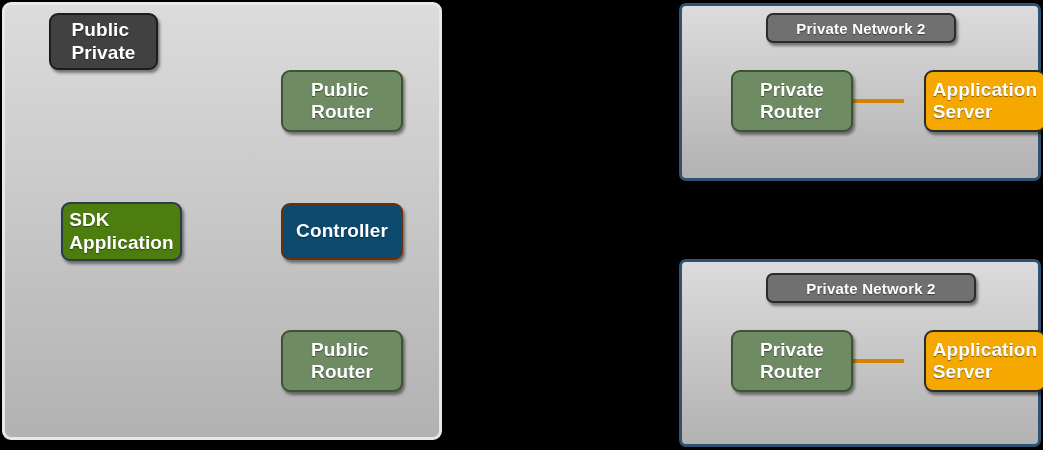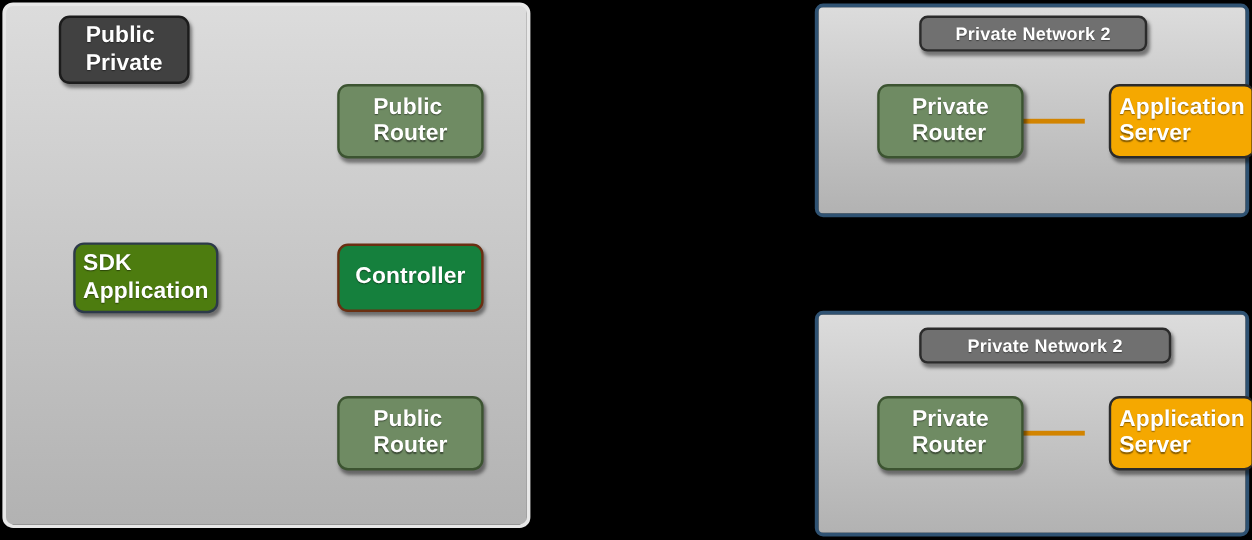--- a/index.html
+++ b/index.html
@@ -33,21 +33,21 @@
     box-shadow: 2px 3px 3px rgba(0,0,0,0.45);
     text-shadow: 0 1px 1px rgba(0,0,0,0.45);
     z-index: 5;
     margin-left: 31px;
   }
   .node span { display: block; padding: 0 4px; }
 
   
   .n-dark   { background: #414141; border-color: #1c1c1c; }
   .n-green  { background: #6f8b63; border-color: #3c5431; }
-  .n-brown  { background: #15803d; border-color: #6a2f12; }
+  .n-brown  { background: #0c4a6e; border-color: #6a2f12; }
   .n-slate  { background: #4d7c0f; border-color: #2d3a49; }
   .n-amber  { background: #f5a800; border-color: #2b2b2b; }
 
   
   .panel {
     position: absolute;
     box-sizing: border-box;
     border-style: solid;
     border-radius: 7px;
     background: linear-gradient(180deg, #dcdcdc 0%, #c9c9c9 45%, #b2b2b2 100%);

